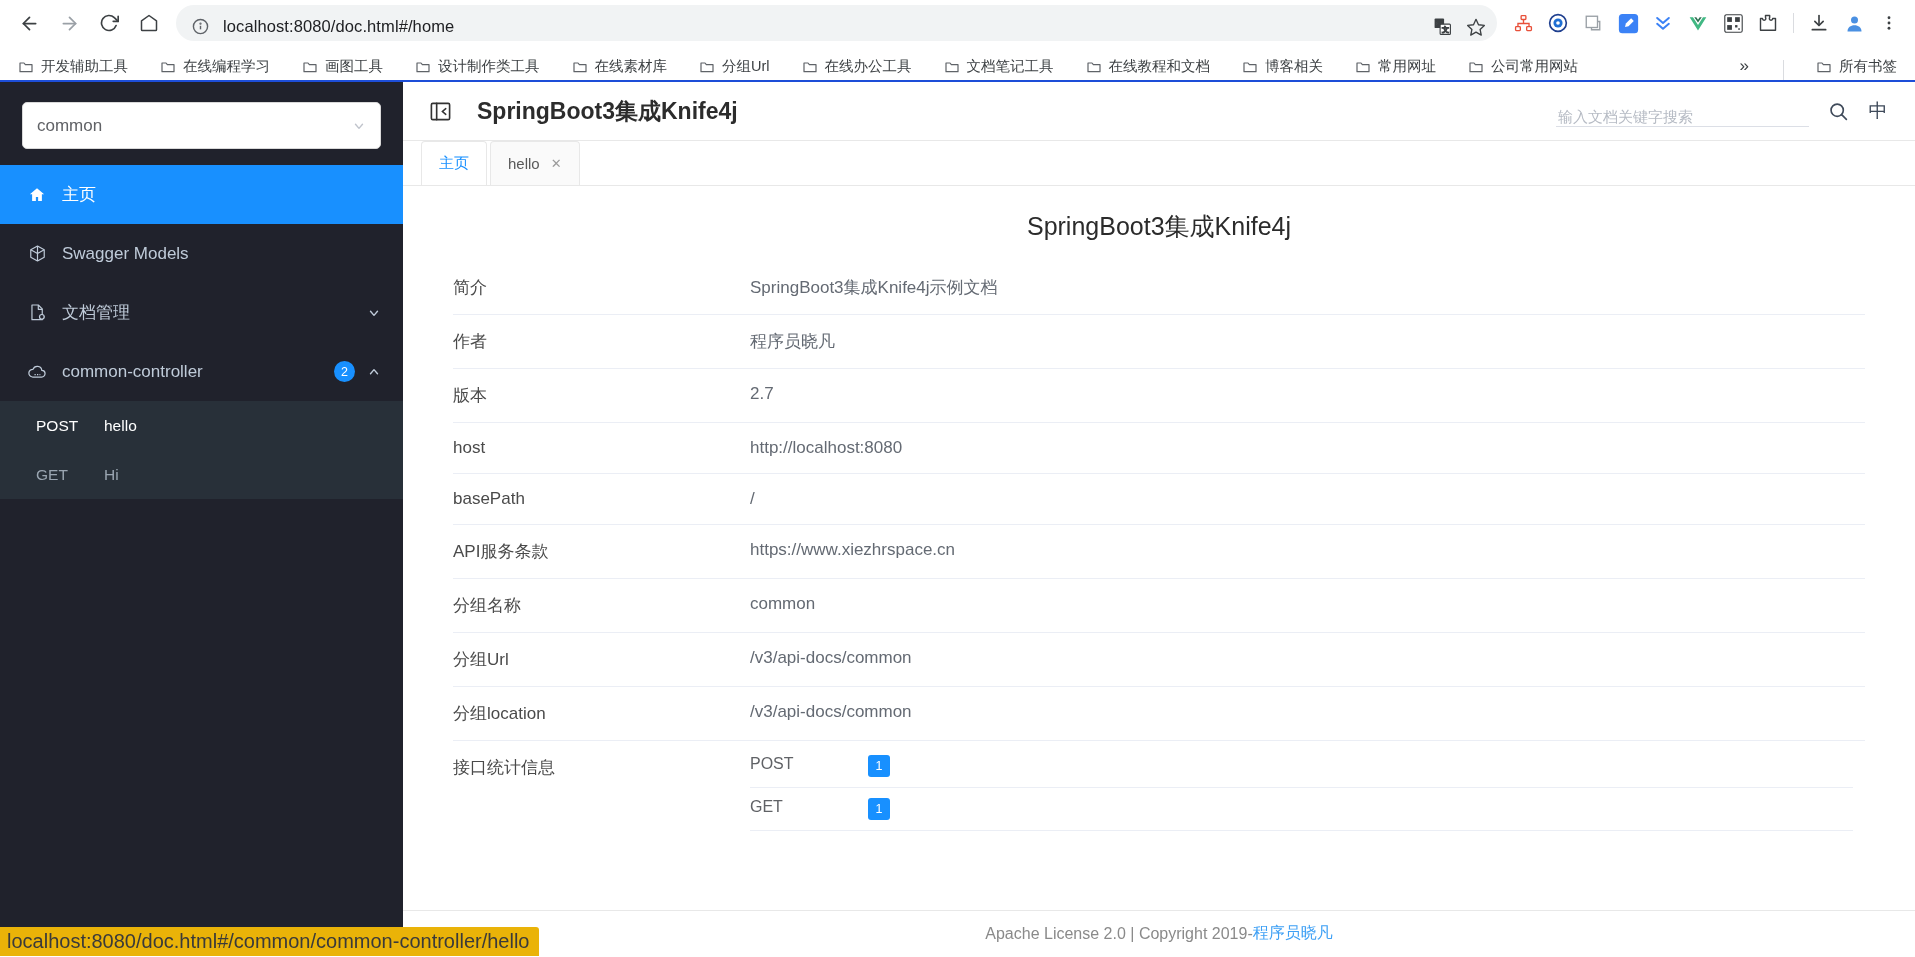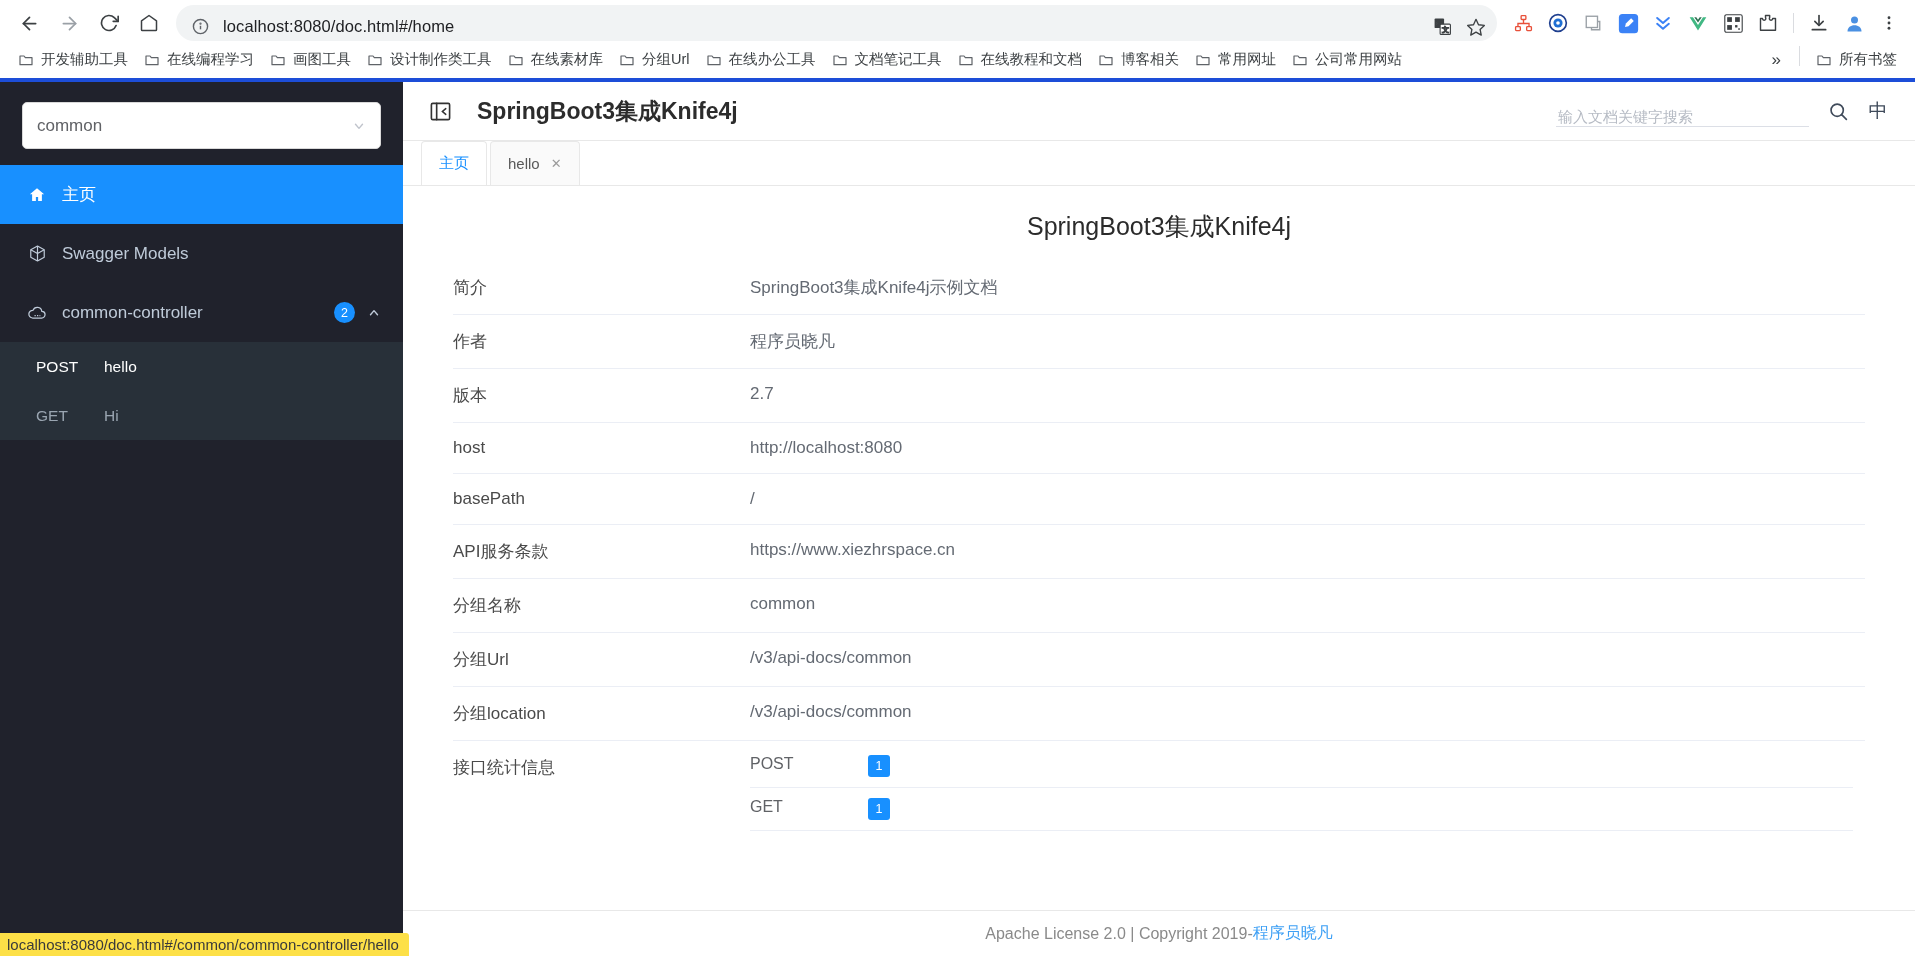--- a/index.html
+++ b/index.html
@@ -72,24 +72,24 @@
   }
   .chrome-divider {
     width: 1px; height: 20px; background: #dadce0; margin: 0 6px;
     flex: 0 0 auto;
   }
 
   
   .bookmarks-bar {
     height: 36px;
     display: flex;
-    align-items: flex-start;
+    align-items: flex-end;
     padding: 0 10px;
-    gap: 0px;
-    border-bottom: 4px solid #1d4ed8;
+    gap: 16px;
+    border-bottom: 2px solid #1d4ed8;
     background: #ffffff;
     overflow: hidden;
   }
   .bookmark {
     display: flex;
     align-items: center;
     gap: 7px;
     padding: 4px 8px;
     border-radius: 4px;
     font-size: 14.5px;
@@ -343,23 +343,23 @@
     font-size: 16px;
     color: #8a8a8a;
     background: #fff;
   }
   .footer a { color: #3ea0f5; text-decoration: none; }
 
   
   .status-bar {
     position: absolute;
     left: 0; bottom: 0;
-    background: #fde047;
+    background: #eab308;
     color: #3a3a3a;
-    font-size: 15px;
+    font-size: 20px;
     padding: 3px 10px 3px 7px;
     border-top-right-radius: 3px;
     white-space: nowrap;
     z-index: 50;
   }
 </style>
 </head>
 <body>
 
 <div class="browser-chrome">
@@ -606,20 +606,36 @@
       <li class="menu-item">
         <span class="mi-icon">
           <svg width="19" height="19" viewBox="0 0 24 24" fill="none" stroke="currentColor" stroke-width="1.5" stroke-linejoin="round">
               <path d="M12 2.5l8.5 4.8v9.4L12 21.5 3.5 16.7V7.3z"></path>
               <path d="M12 2.5v19M3.5 7.3L12 12l8.5-4.7"></path>
             </svg>
         </span>
         <span class="mi-label">Swagger Models</span>
       </li>
 
+      <li class="menu-item">
+        <span class="mi-icon">
+          <svg width="19" height="19" viewBox="0 0 24 24" fill="none" stroke="currentColor" stroke-width="1.5" stroke-linejoin="round">
+              <path d="M5 2.5h8l5 5V21H5z"></path>
+              <path d="M13 2.5V8h5"></path>
+              <circle cx="17.5" cy="17.5" r="3" fill="#20222c"></circle>
+              <path d="M17.5 14.2v1M17.5 20v1M14.2 17.5h1M19.8 17.5h1"></path>
+            </svg>
+        </span>
+        <span class="mi-label">文档管理</span>
+        <span class="mi-arrow">
+          <svg width="14" height="14" viewBox="0 0 24 24" fill="none" stroke="currentColor" stroke-width="2.4" stroke-linecap="round" stroke-linejoin="round">
+              <polyline points="6 9 12 16 18 9"></polyline>
+            </svg>
+        </span>
+      </li>
 
       <li class="menu-item">
         <span class="mi-icon">
           <svg width="20" height="20" viewBox="0 0 24 24" fill="none" stroke="currentColor" stroke-width="1.5" stroke-linejoin="round">
               <path d="M6.5 18h11a4 4 0 0 0 .3-8 5.5 5.5 0 0 0-10.6-1.2A3.9 3.9 0 0 0 6.5 18z"></path>
               <path d="M9 15h1.5M12 15h1.5M15 15h1"></path>
             </svg>
         </span>
         <span class="mi-label">common-controller</span>
         <span class="mi-badge">2</span>

